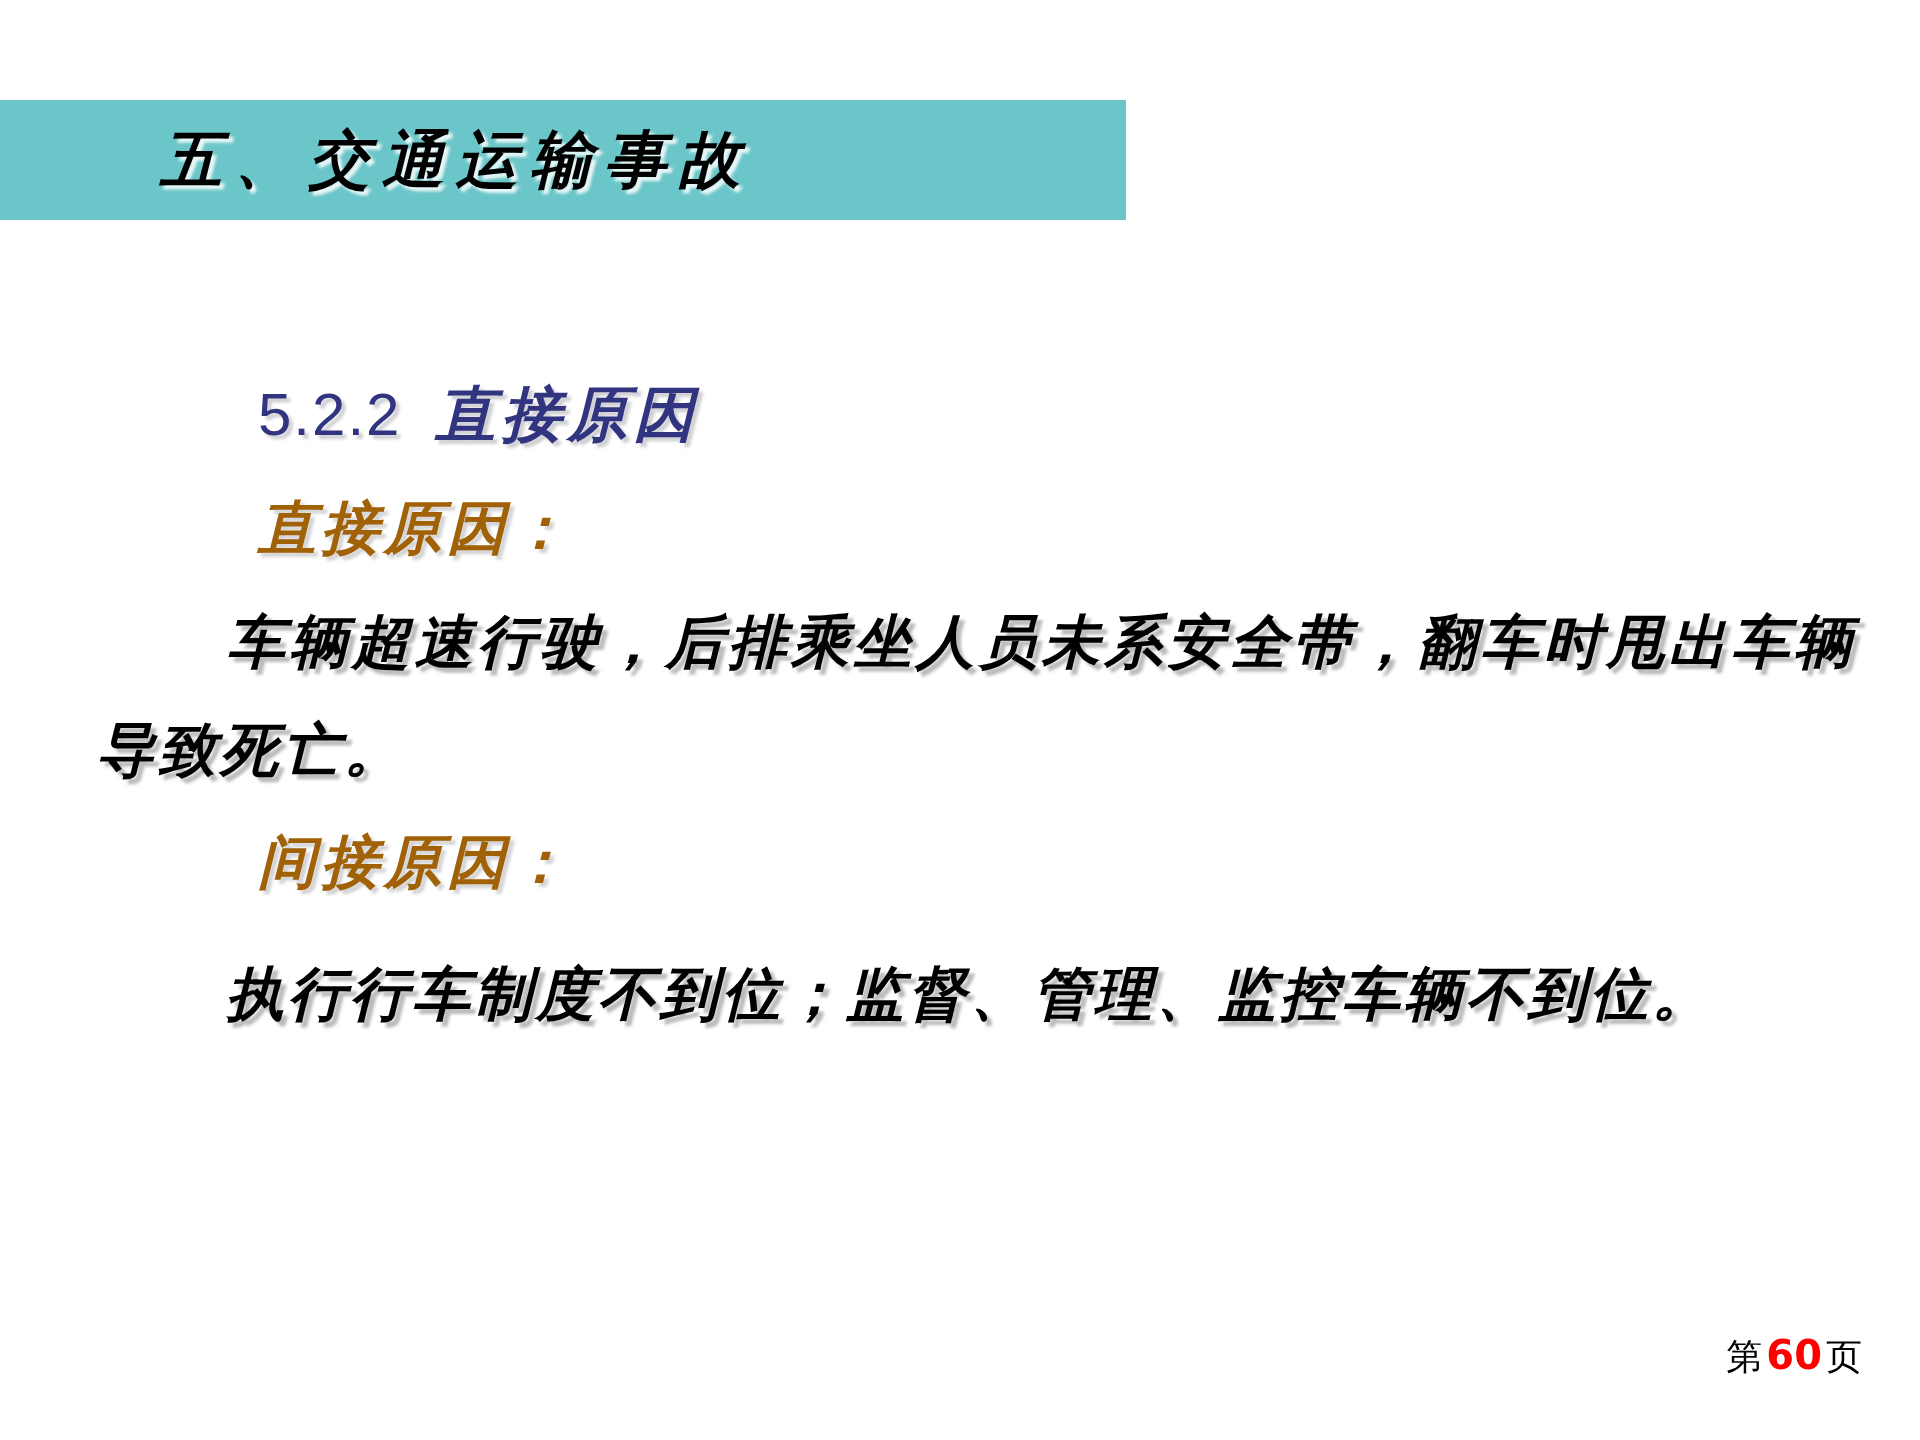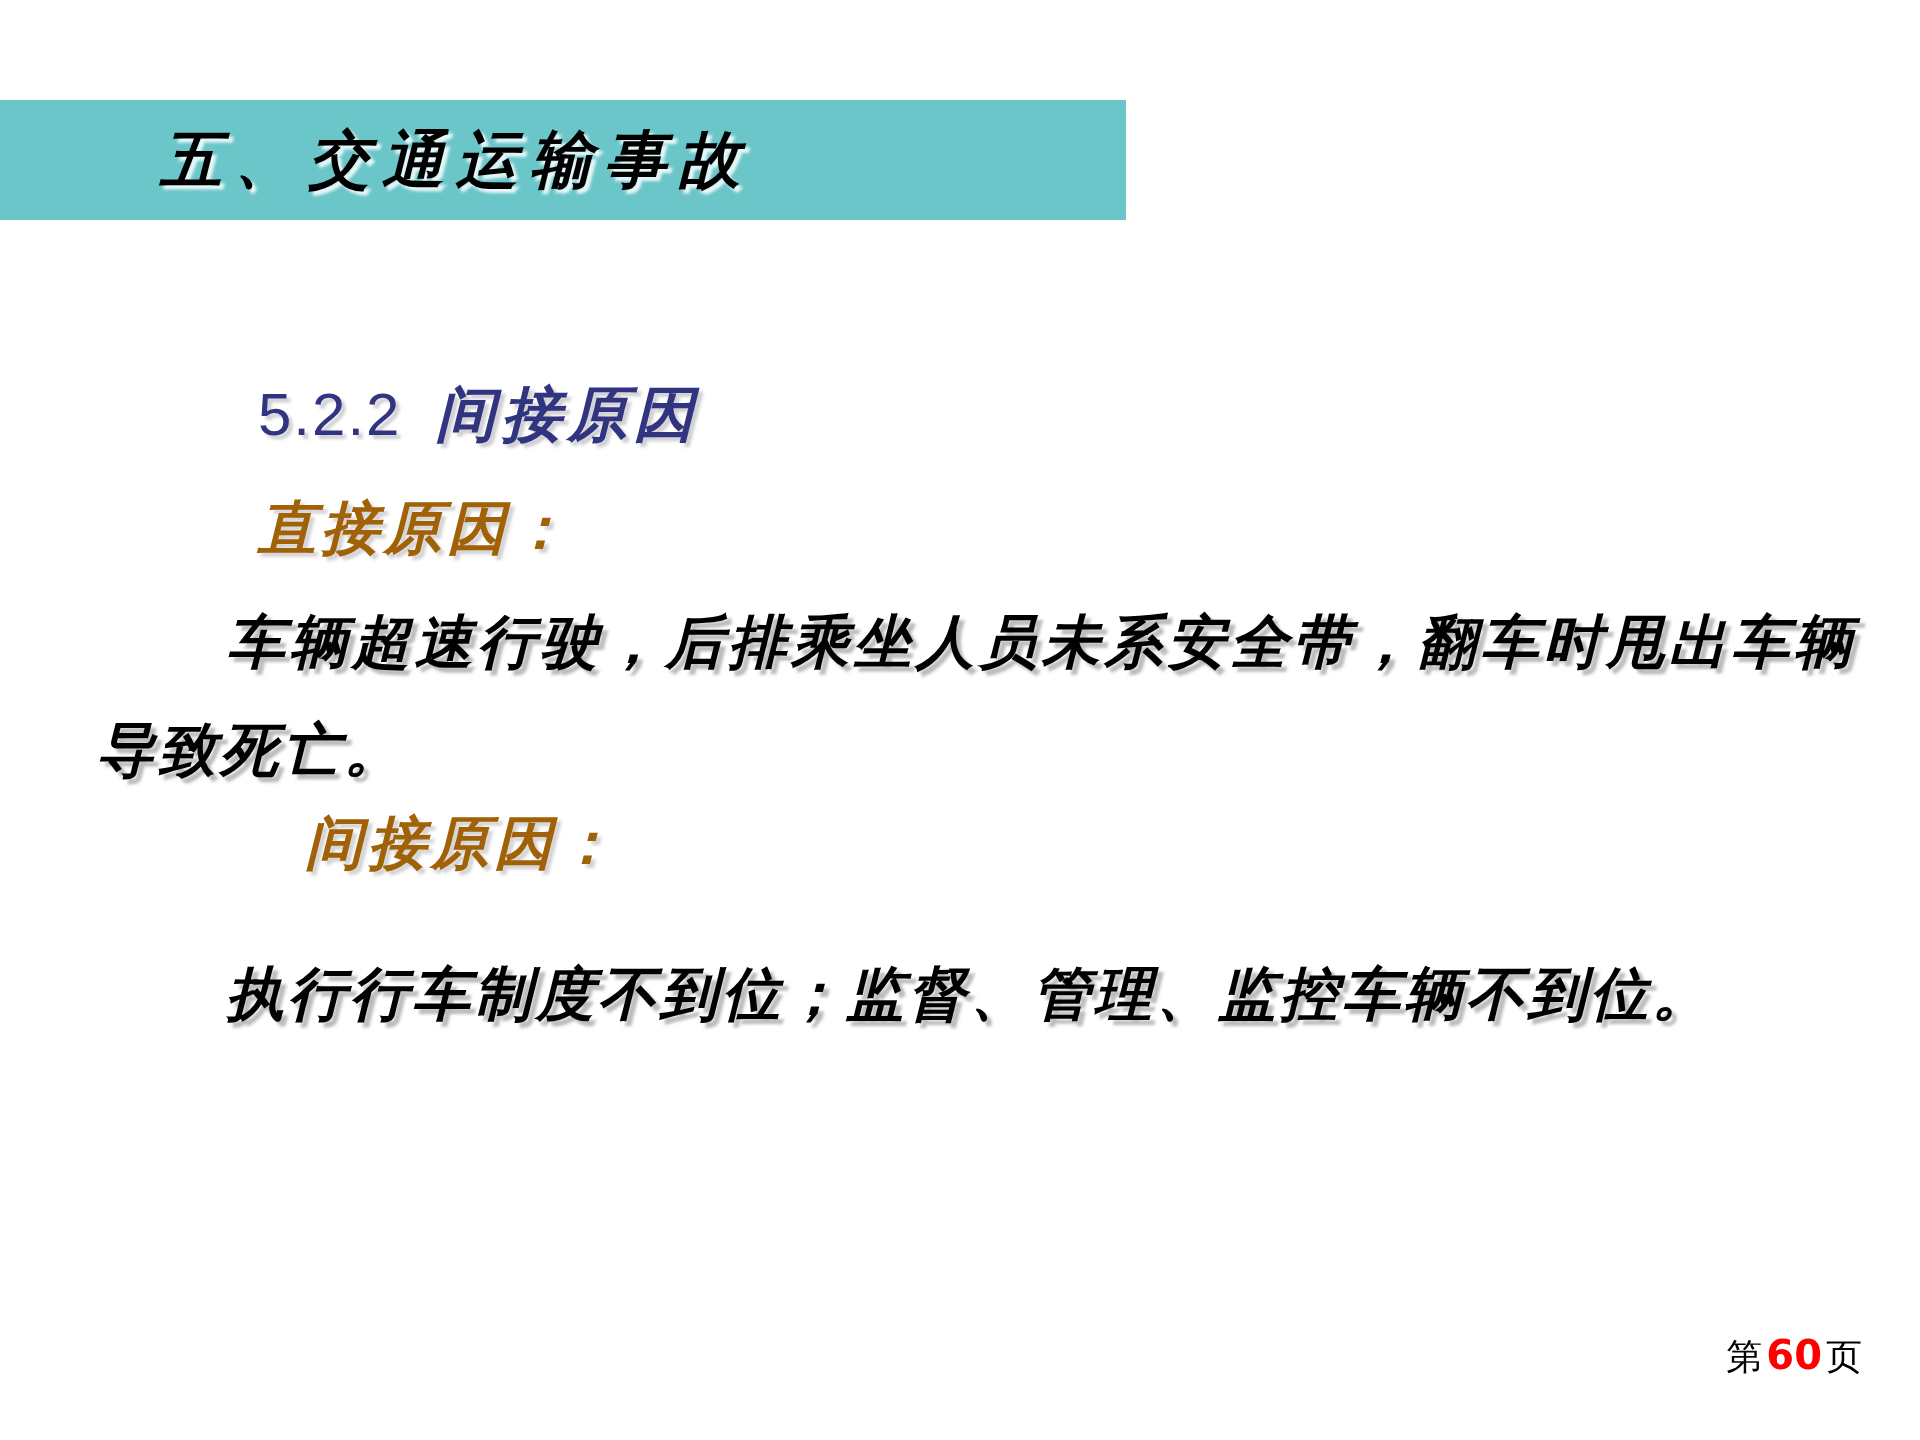--- a/index.html
+++ b/index.html
@@ -76,21 +76,21 @@
     position: absolute;
     font-size: 58px;
     font-weight: 700;
     font-style: italic;
     color: #a16207;
     letter-spacing: 5px;
     white-space: nowrap;
     text-shadow: 4px 4px 3px rgba(160,160,165,0.45);
   }
   #direct-cause-label { left: 258px; top: 490px; }
-  #indirect-cause-label { left: 258px; top: 805px; margin-left: 47px; }
+  #indirect-cause-label { left: 258px; top: 824px; }
 
   
   .body-para {
     position: absolute;
     left: 96px;
     width: 1760px;
     font-size: 58px;
     font-weight: 700;
     font-style: italic;
     color: #000000;
@@ -124,21 +124,21 @@
 </style>
 </head>
 <body>
 
 <div class="slide">
 
   <div class="title-banner"></div>
   <div class="title-banner-text">五、交通运输事故</div>
 
   <div class="section-heading">
-    <span class="num">5.2.2</span><span class="gap"></span><span>间接原因</span>
+    <span class="num">5.2.2</span><span class="gap"></span><span>直接原因</span>
   </div>
 
   <div class="cause-label" id="direct-cause-label">直接原因：</div>
   <div class="body-para" id="direct-cause-text"><span class="indent"></span><span>车辆超速行驶，后排乘坐人员未系安全带，翻车时甩出车辆导致死亡。</span></div>
 
   <div class="cause-label" id="indirect-cause-label">间接原因：</div>
   <div class="body-para" id="indirect-cause-text"><span class="indent"></span><span>执行行车制度不到位；监督、管理、监控车辆不到位。</span></div>
 
   <div class="page-footer">
     <span>第</span><span class="page-num">60</span><span>页</span>

